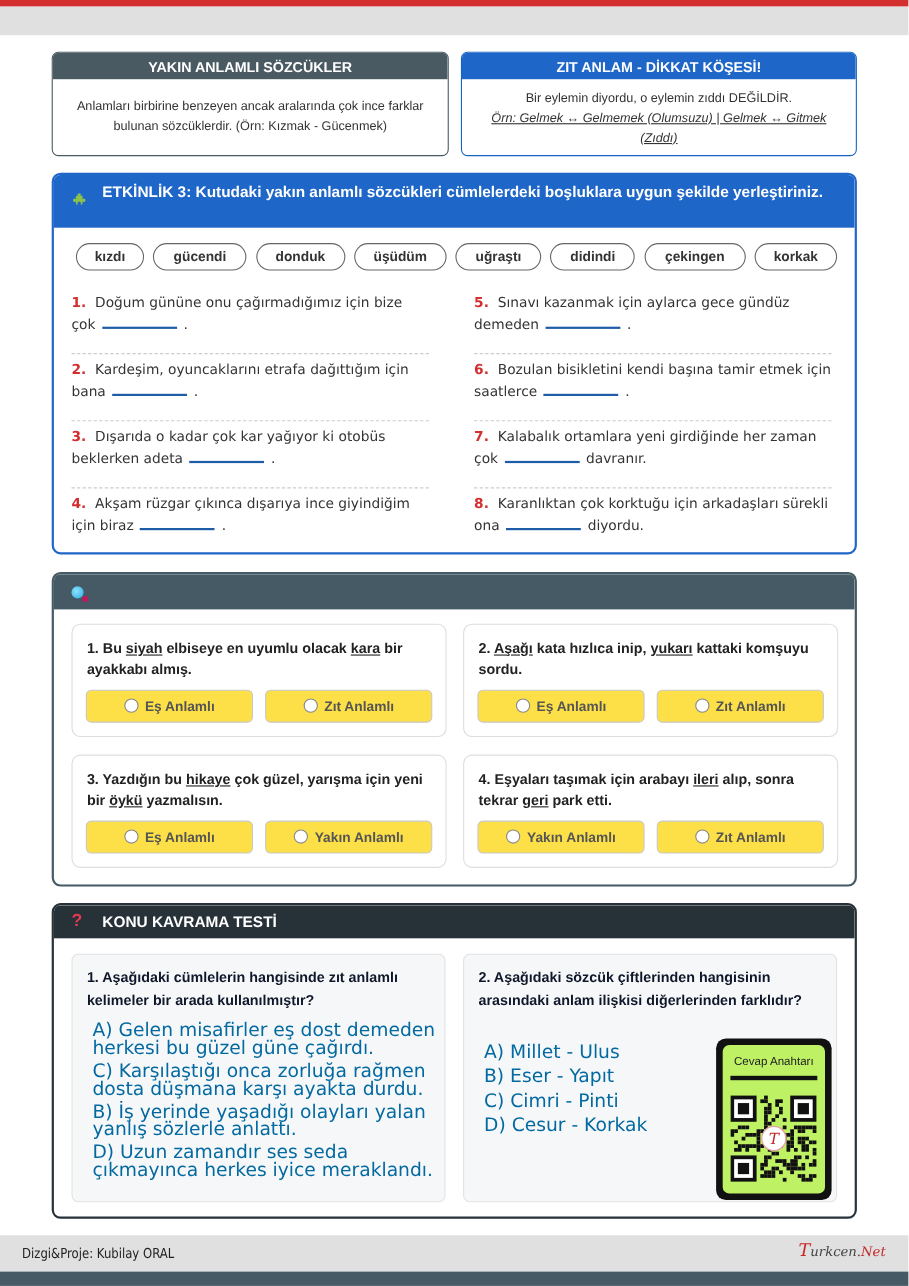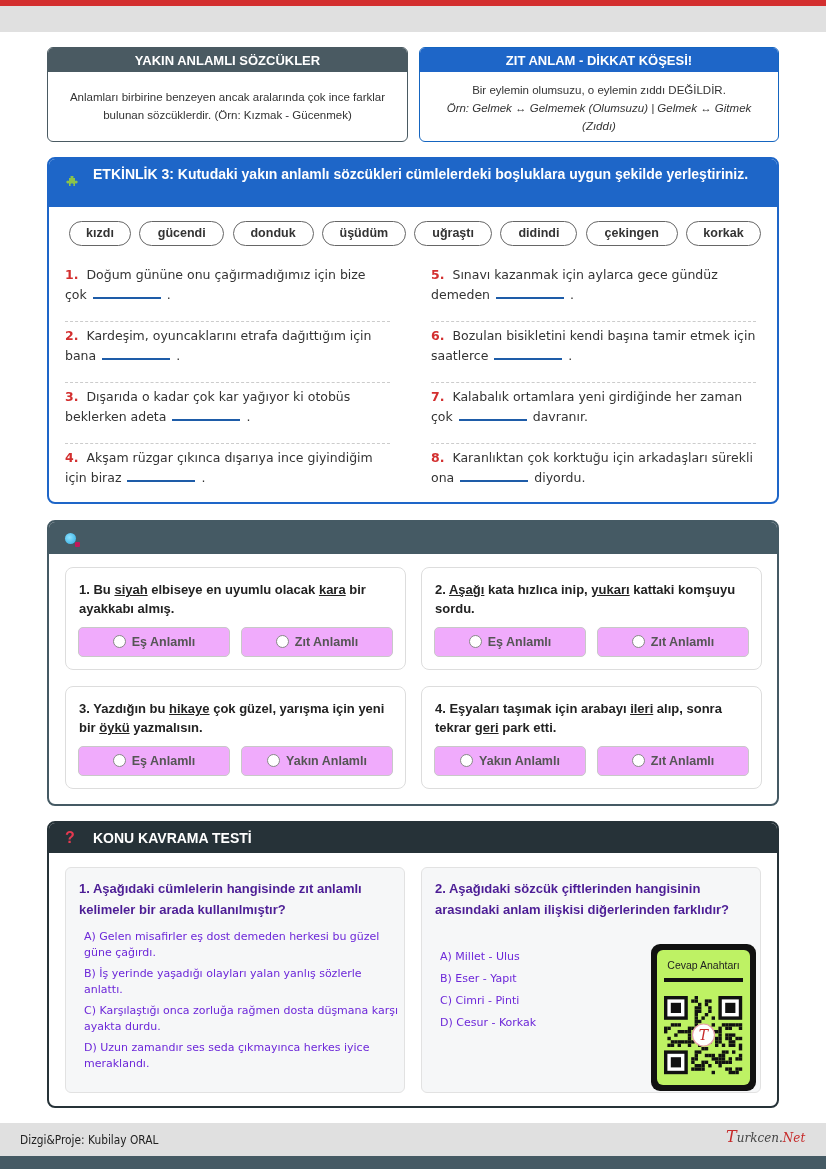--- a/index.html
+++ b/index.html
@@ -12,21 +12,21 @@
   
   .info-box { position: absolute; top: 47px; height: 95px; border-radius: 6px; background: #fff; overflow: hidden; }
   .info-box .hdr { height: 24px; color: #fff; font-family: "Liberation Sans", sans-serif; font-weight: bold; font-size: 13px; text-align: center; line-height: 25px; }
   .info-box .body { font-family: "Liberation Sans", sans-serif; font-size: 11.5px; color: #333; text-align: center; line-height: 18px; padding: 0 12px; }
   .ib-left { left: 47px; width: 361px; border: 1px solid #4a5a62; }
   .ib-left .hdr { background: #4a5a62; }
   .ib-left .body { padding-top: 16px; }
   .ib-right { left: 419px; width: 360px; border: 1px solid #1565c0; }
   .ib-right .hdr { background: #1e66c8; }
   .ib-right .body { padding-top: 9px; }
-  .ib-right .ex { font-style: italic; }
+  .ib-right .ex { font-style: italic; text-decoration: underline; }
 
   
   .section { position: absolute; left: 47px; width: 732px; border-radius: 8px; overflow: hidden; background: #fff; }
   .section .shdr { color: #fff; font-family: "Liberation Sans", sans-serif; font-weight: bold; font-size: 14px; position: relative; }
   .section .shdr .ico { position: absolute; left: 16px; }
 
   .s3 { top: 157px; height: 347px; border: 2px solid #1e66c8; }
   .s3 .shdr { background: #1e66c8; height: 48px; padding: 6px 20px 0 44px; line-height: 18px; }
   .s3 .shdr .ico { top: 17px; width: 14px; height: 14px; }
 
@@ -41,32 +41,32 @@
   .blank { display: inline-block; width: 68px; border-bottom: 2px solid #1e5ca8; margin: 0 6px; height: 13px; vertical-align: baseline; }
 
   .s4 { top: 520px; height: 286px; border: 2px solid #455a64; }
   .s4 .shdr { background: #455a64; height: 32px; line-height: 32px; padding-left: 44px; }
   .s4 .shdr .ico { top: 11px; width: 11px; height: 11px; border-radius: 50%; background: radial-gradient(circle at 40% 40%, #8fe3ff, #29a9e0); }
   .s4 .shdr .ico::after { content: ""; position: absolute; right: -4px; bottom: -3px; width: 5px; height: 5px; background: #c2185b; border-radius: 1px; }
 
   .mcard { position: absolute; width: 341px; height: 103px; border: 1px solid #ddd; border-radius: 8px; background: #fff; }
   .mcard .q { position: absolute; left: 13px; top: 12px; width: 318px; font-family: "Liberation Sans", sans-serif; font-weight: bold; font-size: 13px; line-height: 19px; color: #222; }
   .mcard .q u { text-decoration: underline; }
-  .mcard .opt { position: absolute; top: 59px; width: 152px; height: 30px; border: 1px solid #c8c8c8; border-radius: 5px; background: #f0abfc; font-family: "Liberation Sans", sans-serif; font-weight: bold; font-size: 12.5px; color: #555; text-align: center; line-height: 28px; }
+  .mcard .opt { position: absolute; top: 59px; width: 152px; height: 30px; border: 1px solid #c8c8c8; border-radius: 5px; background: #fde047; font-family: "Liberation Sans", sans-serif; font-weight: bold; font-size: 12.5px; color: #555; text-align: center; line-height: 28px; }
   .mcard .opt.o1 { left: 12px; }
   .mcard .opt.o2 { left: 175px; }
   .radio { display: inline-block; width: 13px; height: 13px; border: 1px solid #888; border-radius: 50%; background: #fff; vertical-align: -2px; margin-right: 6px; }
 
   .s5 { top: 821px; height: 287px; border: 2px solid #263238; }
   .s5 .shdr { background: #263238; height: 30px; line-height: 30px; padding-left: 44px; }
   .s5 .shdr .ico { top: 0; color: #e53950; font-size: 16px; font-weight: bold; }
 
   .tcard { position: absolute; top: 44px; width: 340px; height: 226px; background: #f6f7f8; border: 1px solid #e2e2e2; border-radius: 6px; }
-  .tcard .tq { position: absolute; left: 13px; top: 11px; width: 320px; font-family: "Liberation Sans", sans-serif; font-weight: bold; font-size: 13px; line-height: 20.5px; color: #4c1d95; }
-  .tcard .opts { position: absolute; left: 18px; font-size: 11px; line-height: 16px; color: #6d28d9; }
+  .tcard .tq { position: absolute; left: 13px; top: 11px; width: 320px; font-family: "Liberation Sans", sans-serif; font-weight: bold; font-size: 13px; line-height: 20.5px; color: #0f172a; }
+  .tcard .opts { position: absolute; left: 18px; font-size: 17px; line-height: 16px; color: #0369a1; }
   .tcard .opts div { margin-bottom: 5px; }
   .tc1 { left: 16px; }
   .tc1 .opts { top: 61px; width: 316px; }
   .tc2 { left: 372px; }
   .tc2 .opts { top: 81px; }
   .tc2 .opts div { margin-bottom: 6px; }
 
   .qr-box { position: absolute; left: 229px; top: 76px; width: 105px; height: 147px; background: #111; border-radius: 9px; padding: 6px; }
   .qr-inner { width: 93px; height: 135px; background: #bef264; border-radius: 6px; position: relative; }
   .qr-inner .lbl { position: absolute; top: 9px; width: 100%; text-align: center; font-size: 10.5px; color: #222; font-family: "Liberation Sans", sans-serif; }
@@ -86,21 +86,21 @@
 <div class="top-red"></div>
 <div class="top-grey"></div>
 
 <div class="info-box ib-left">
   <div class="hdr">YAKIN ANLAMLI SÖZCÜKLER</div>
   <div class="body">Anlamları birbirine benzeyen ancak aralarında çok ince farklar bulunan sözcüklerdir. (Örn: Kızmak - Gücenmek)</div>
 </div>
 <div class="info-box ib-right">
   <div class="hdr">ZIT ANLAM - DİKKAT KÖŞESİ!</div>
   <div class="body">
-    <div>Bir eylemin olumsuzu, o eylemin zıddı DEĞİLDİR.</div>
+    <div>Bir eylemin diyordu, o eylemin zıddı DEĞİLDİR.</div>
     <div class="ex">Örn: Gelmek ↔ Gelmemek (Olumsuzu) | Gelmek ↔ Gitmek (Zıddı)</div>
   </div>
 </div>
 
 <div class="section s3">
   <div class="shdr">
     <svg class="ico" viewBox="0 0 14 14">
       <path d="M4 2h2a1.5 1.5 0 1 1 2 0h2v3a1.5 1.5 0 1 1 0 2v3H8a1.5 1.5 0 1 0-2 0H4V7a1.5 1.5 0 1 1 0-2z" fill="#8bc34a"></path>
     </svg>
     <span>ETKİNLİK 3: Kutudaki yakın anlamlı sözcükleri cümlelerdeki boşluklara uygun şekilde yerleştiriniz.</span>
@@ -157,22 +157,22 @@
 
 <div class="section s5">
   <div class="shdr">
     <span class="ico">?</span>
     <span>KONU KAVRAMA TESTİ</span>
   </div>
   <div class="tcard tc1">
     <div class="tq">1. Aşağıdaki cümlelerin hangisinde zıt anlamlı kelimeler bir arada kullanılmıştır?</div>
     <div class="opts">
       <div>A) Gelen misafirler eş dost demeden herkesi bu güzel güne çağırdı.</div>
+      <div>C) Karşılaştığı onca zorluğa rağmen dosta düşmana karşı ayakta durdu.</div>
       <div>B) İş yerinde yaşadığı olayları yalan yanlış sözlerle anlattı.</div>
-      <div>C) Karşılaştığı onca zorluğa rağmen dosta düşmana karşı ayakta durdu.</div>
       <div>D) Uzun zamandır ses seda çıkmayınca herkes iyice meraklandı.</div>
     </div>
   </div>
   <div class="tcard tc2">
     <div class="tq">2. Aşağıdaki sözcük çiftlerinden hangisinin arasındaki anlam ilişkisi diğerlerinden farklıdır?</div>
     <div class="opts">
       <div>A) Millet - Ulus</div>
       <div>B) Eser - Yapıt</div>
       <div>C) Cimri - Pinti</div>
       <div>D) Cesur - Korkak</div>

